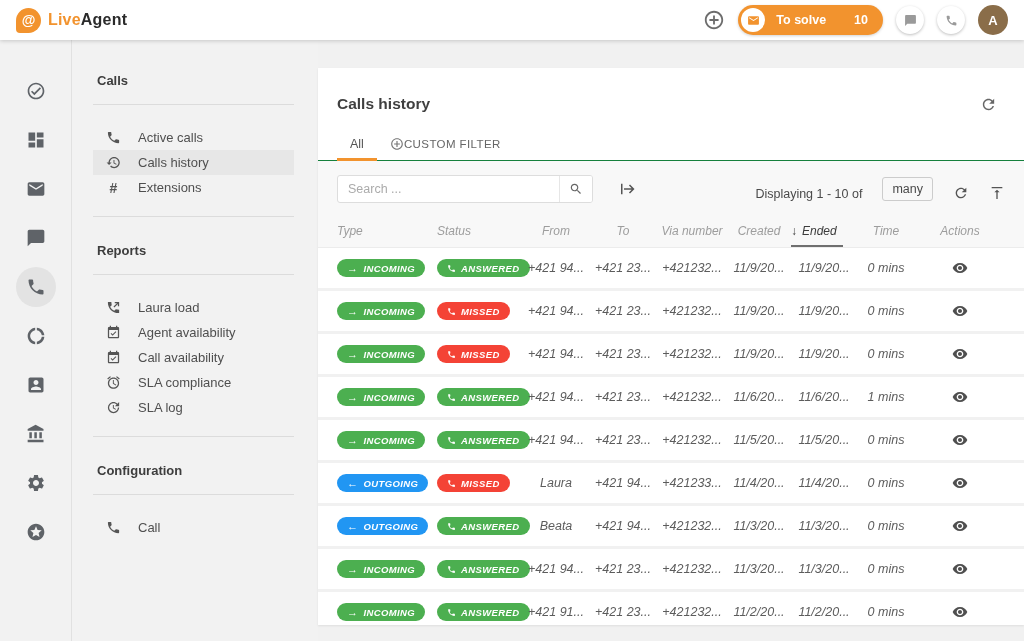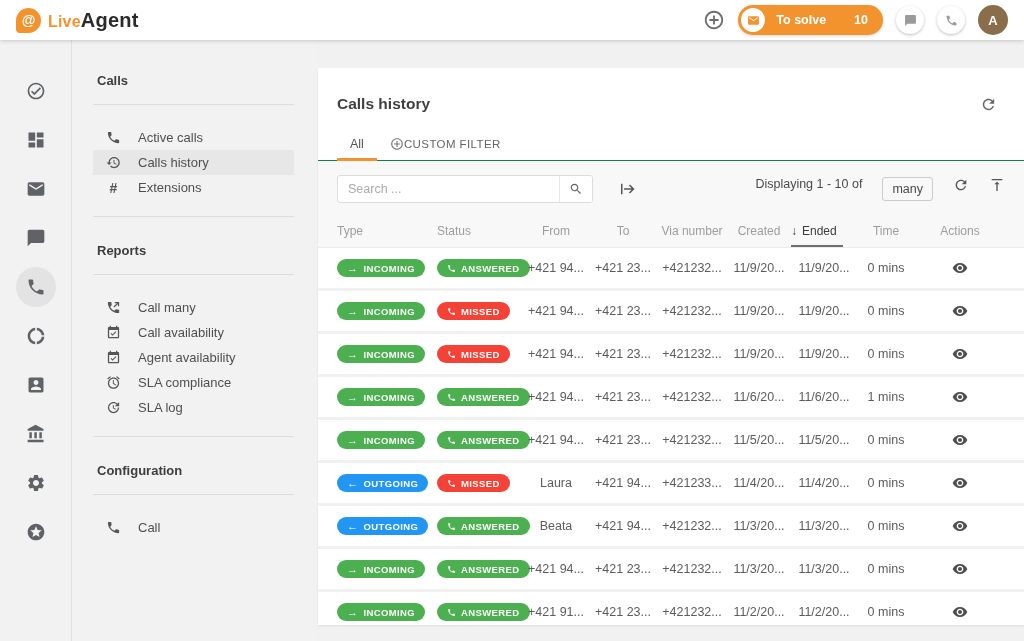--- a/index.html
+++ b/index.html
@@ -11,21 +11,21 @@
     overflow:hidden;
     color:#444;
   }
   svg { display:block; }
 
   
   .topbar{position:absolute;top:0;left:0;right:0;height:40px;background:#fff;display:flex;align-items:center;padding:0 16px;box-shadow:0 1px 4px rgba(0,0,0,.18);z-index:10;}
   .logo{display:flex;align-items:center;gap:7px;}
   .logo-bubble{width:25px;height:25px;background:var(--accent);border-radius:50% 50% 50% 4px;color:#fff;font-weight:700;display:flex;align-items:center;justify-content:center;font-size:14px;}
   .logo-live{color:var(--accent);font-weight:700;font-size:16px;letter-spacing:.2px;}
-  .logo-agent{color:#2b2b2b;font-weight:700;font-size:20px;letter-spacing:.2px;}
+  .logo-agent{color:#2b2b2b;font-weight:700;font-size:16px;letter-spacing:.2px;}
   .top-right{margin-left:auto;display:flex;align-items:center;gap:13px;}
   .add-btn{background:none;border:none;padding:0;cursor:pointer;}
   .add-btn svg{width:22px;height:22px;fill:#6d6d6d;}
   .solve-pill{display:flex;align-items:center;height:30px;background:var(--accent);border-radius:15px;padding:0 15px 0 3px;gap:11px;border:none;cursor:pointer;box-shadow:0 1px 3px rgba(0,0,0,.18);}
   .pill-circle{width:24px;height:24px;background:#fff;border-radius:50%;display:flex;align-items:center;justify-content:center;}
   .pill-circle svg{width:13px;height:13px;fill:var(--accent);}
   .pill-label,.pill-count{color:#fff;font-size:12.5px;font-weight:700;}
   .pill-count{margin-left:17px;}
   .circle-btn{width:28px;height:28px;border-radius:50%;background:#fff;box-shadow:0 1px 3px rgba(0,0,0,.25);border:none;display:flex;align-items:center;justify-content:center;cursor:pointer;}
   .circle-btn svg{width:13px;height:13px;fill:#9a9a9a;}
@@ -60,26 +60,26 @@
   .tab-filter svg{width:14px;height:14px;fill:#777;}
 
   .toolbar{display:flex;align-items:center;background:#f8f8f8;padding:14px 19px 12px;}
   .search{display:flex;width:256px;height:28px;background:#fff;border:1px solid #ddd;border-radius:3px;overflow:hidden;}
   .search input{flex:1;border:none;outline:none;padding:0 10px;font-size:12.5px;color:#555;background:transparent;font-family:"Liberation Sans",sans-serif;}
   .search input::placeholder{color:#ababab;}
   .search-btn{width:33px;border:none;border-left:1px solid #e6e6e6;background:#fff;display:flex;align-items:center;justify-content:center;cursor:pointer;}
   .search-btn svg{width:14px;height:14px;fill:#666;}
   .start-btn{margin-left:25px;background:none;border:none;padding:0;cursor:pointer;}
   .start-btn svg{width:18px;height:18px;fill:#555;}
-  .toolbar-right{margin-left:auto;display:flex;align-items:flex-start;gap:20px;font-size:12.5px;color:#4a4a4a;}
+  .toolbar-right{margin-left:auto;display:flex;align-items:flex-end;gap:20px;font-size:12.5px;color:#4a4a4a;}
   .many-btn{border:1px solid #ccc;border-radius:3px;background:none;padding:4px 9px;font-size:12.5px;color:#4a4a4a;cursor:pointer;font-family:"Liberation Sans",sans-serif;}
   .tb-iconbtn{background:none;border:none;padding:0;cursor:pointer;}
   .tb-iconbtn svg{width:16px;height:16px;fill:#555;}
 
-  .tgrid{display:grid;grid-template-columns:100px 86px 66px 68px 70px 64px 66px 58px 90px;padding:0 19px;}
+  .tgrid{display:grid;grid-template-columns:100px 86px 66px 68px 70px 64px 66px 58px 90px;padding:0 19px;font-style:italic;}
   .thead{height:33px;align-items:center;background:#f8f8f8;font-size:12px;color:#9d9d9d;border-bottom:1px solid #ececec;}
   .th{display:flex;align-items:center;height:100%;cursor:pointer;}
   .th.center{justify-content:center;}
   .th.sorted{color:#3c3c3c;position:relative;}
   .th.sorted .sort-arrow{margin-right:5px;font-size:12px;color:#3c3c3c;}
   .th.sorted::after{content:'';position:absolute;left:0;right:14px;bottom:0;height:2px;background:#6f6f6f;}
   .tbody{background:#f1f1f1;}
   .trow{height:40px;align-items:center;background:#fff;margin-bottom:3px;font-size:12.5px;color:#5c5c5c;cursor:pointer;}
   .cell.center{text-align:center;}
   .badge{display:inline-flex;align-items:center;gap:5px;height:18px;padding:0 10px;border-radius:10px;color:#fff;font-size:9.5px;font-weight:700;letter-spacing:.4px;white-space:nowrap;}
@@ -274,33 +274,33 @@
         <span class="hash">#</span>
         <span>Extensions</span>
       </div>
     <hr class="menu-div">
     <div class="sec-title">Reports</div>
     <hr class="menu-div">
     <div class="mitem">
         <svg>
           <use href="#i-callload"></use>
         </svg>
-        <span>Call many</span>
+        <span>Laura load</span>
       </div>
     <div class="mitem">
         <svg>
           <use href="#i-event"></use>
         </svg>
+        <span>Agent availability</span>
+      </div>
+    <div class="mitem">
+        <svg>
+          <use href="#i-event"></use>
+        </svg>
         <span>Call availability</span>
-      </div>
-    <div class="mitem">
-        <svg>
-          <use href="#i-event"></use>
-        </svg>
-        <span>Agent availability</span>
       </div>
     <div class="mitem">
         <svg>
           <use href="#i-alarm"></use>
         </svg>
         <span>SLA compliance</span>
       </div>
     <div class="mitem">
         <svg>
           <use href="#i-update"></use>

